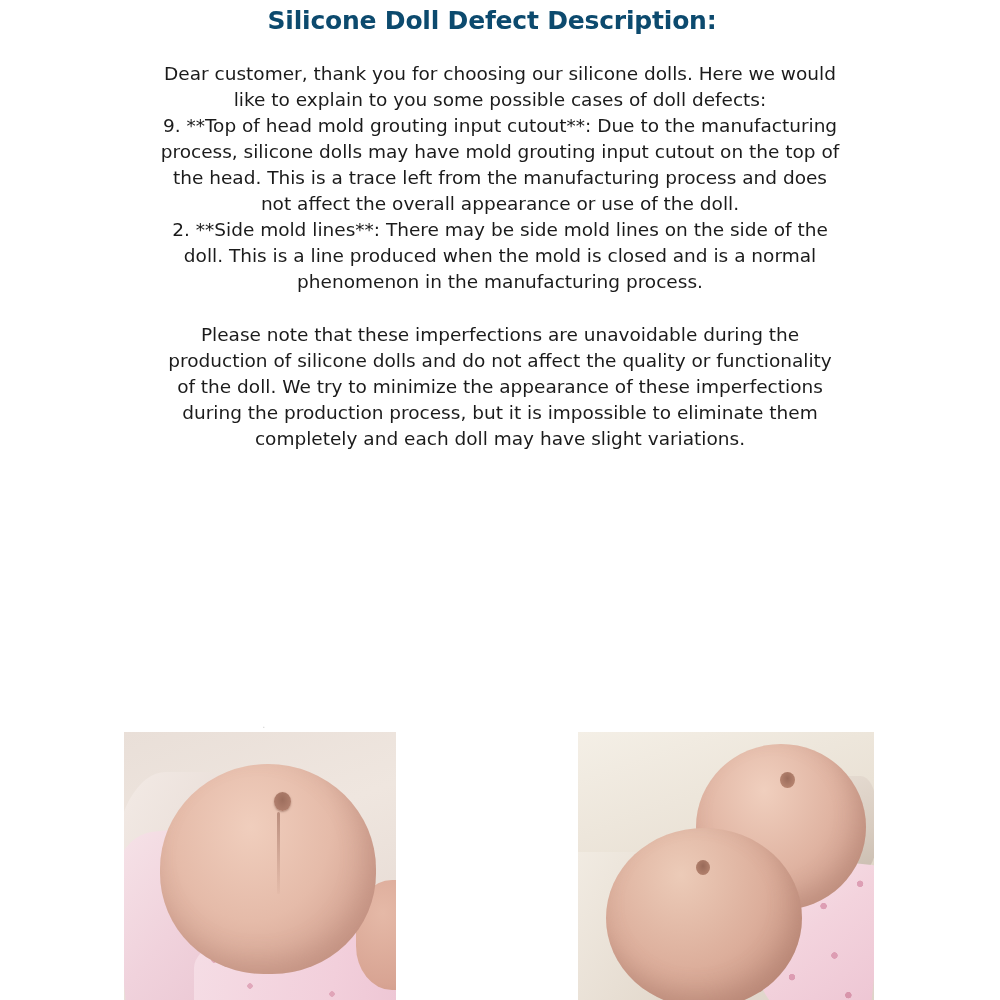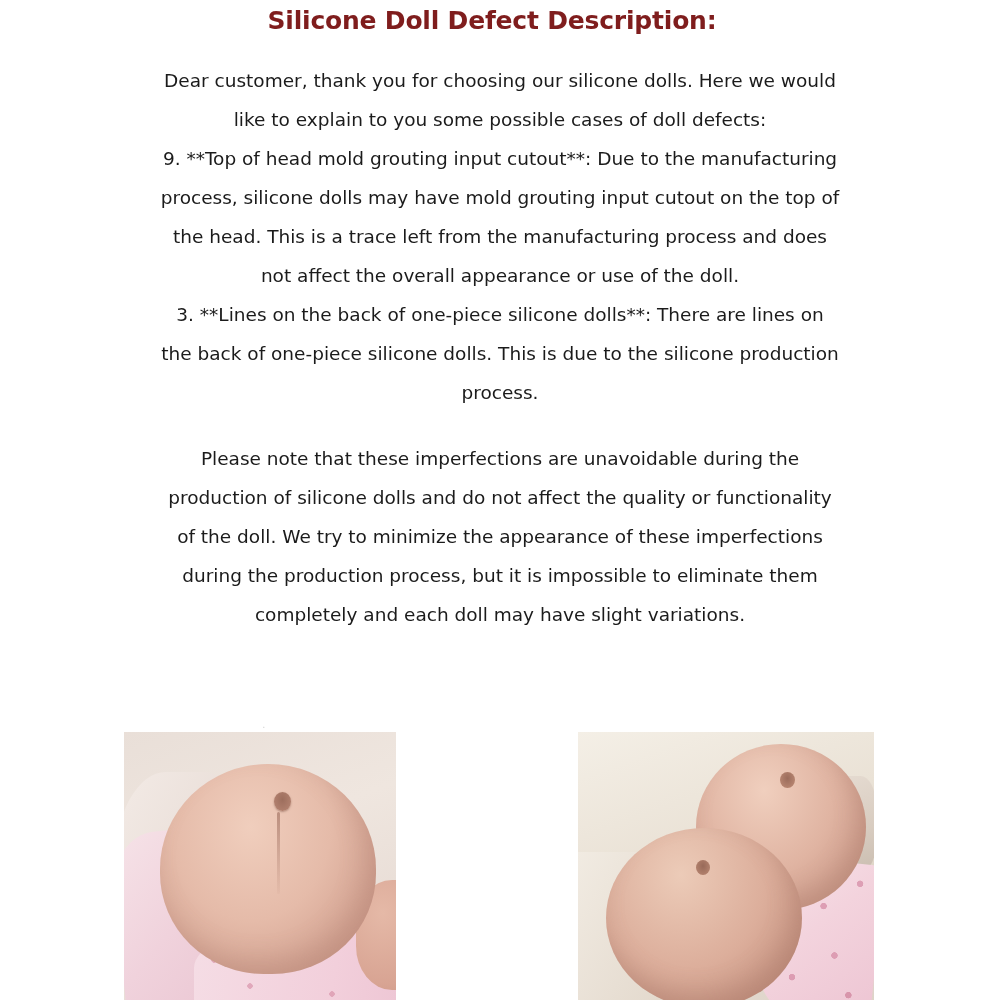--- a/index.html
+++ b/index.html
@@ -17,30 +17,30 @@
   .page {
     position: relative;
     width: 1000px;
     height: 1000px;
     background: #ffffff;
   }
   .doc-title {
     text-align: center;
     font-size: 25px;
     font-weight: bold;
-    color: #7f1d1d;
+    color: #0c4a6e;
     margin: 6px 16px 0 0;
     letter-spacing: -0.2px;
   }
   .body-block {
     width: 680px;
     margin: 26px auto 0 auto;
     text-align: center;
     font-size: 18.5px;
-    line-height: 39px;
+    line-height: 26px;
     color: #1b1b1b;
   }
   .para {
     margin: 0;
   }
   .para + .para {
     margin-top: 0px;
   }
   .spacer {
     height: 27px;
@@ -221,21 +221,21 @@
 </head>
 <body>
 
 <div class="page">
 
   <h1 class="doc-title">Silicone Doll Defect Description:</h1>
 
   <div class="body-block">
     <p class="para">Dear customer, thank you for choosing our silicone dolls. Here we would like to explain to you some possible cases of doll defects:</p>
     <p class="para">9. **Top of head mold grouting input cutout**: Due to the manufacturing process, silicone dolls may have mold grouting input cutout on the top of the head. This is a trace left from the manufacturing process and does not affect the overall appearance or use of the doll.</p>
-    <p class="para">3. **Lines on the back of one-piece silicone dolls**: There are lines on the back of one-piece silicone dolls. This is due to the silicone production process.</p>
+    <p class="para">2. **Side mold lines**: There may be side mold lines on the side of the doll. This is a line produced when the mold is closed and is a normal phenomenon in the manufacturing process.</p>
     <div class="spacer"></div>
     <p class="para">Please note that these imperfections are unavoidable during the production of silicone dolls and do not affect the quality or functionality of the doll. We try to minimize the appearance of these imperfections during the production process, but it is impossible to eliminate them completely and each doll may have slight variations.</p>
   </div>
 
   <div class="photos">
 
     <span class="faint-mark" style="left:262px; top:-6px;">.</span>
 
     <div class="photo photo-left">
       <div class="ph-bg l-bg"></div>

